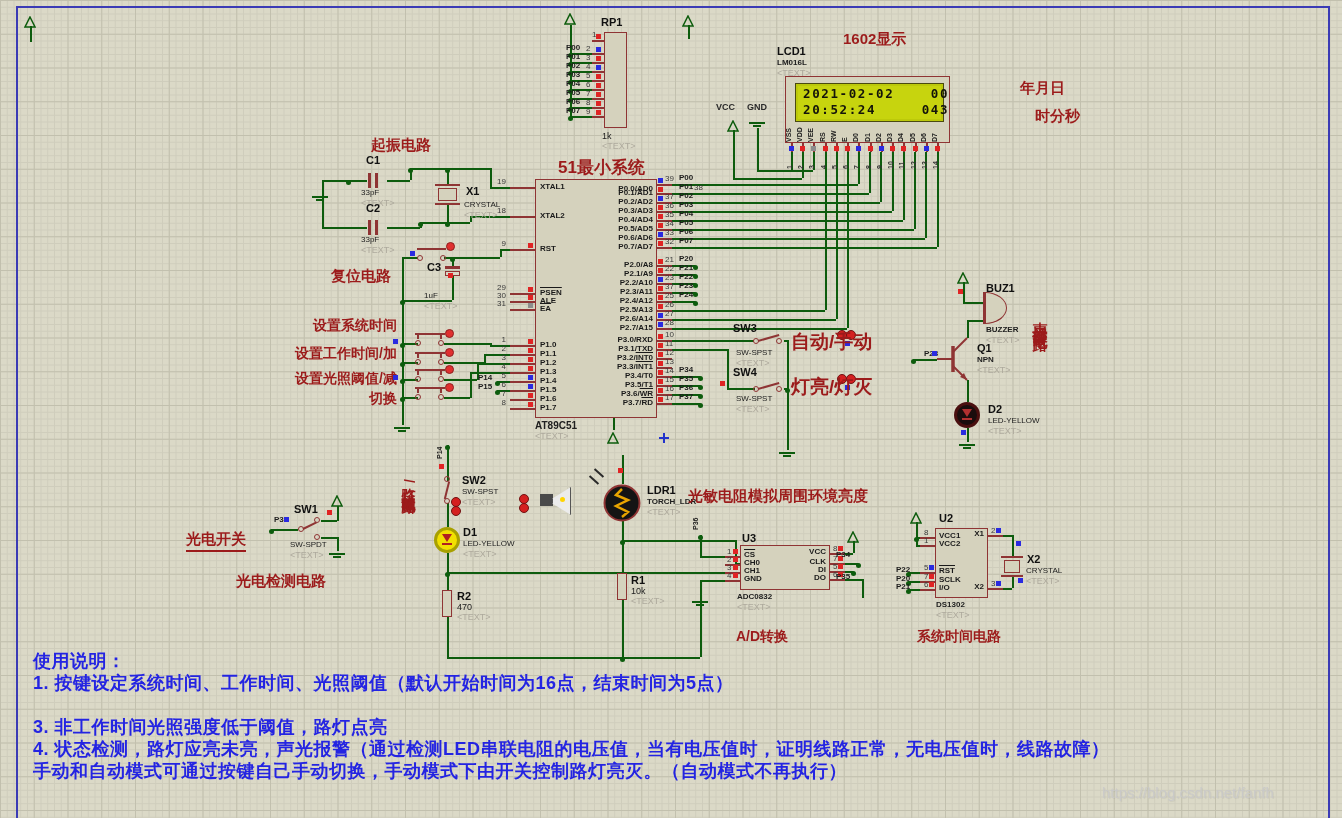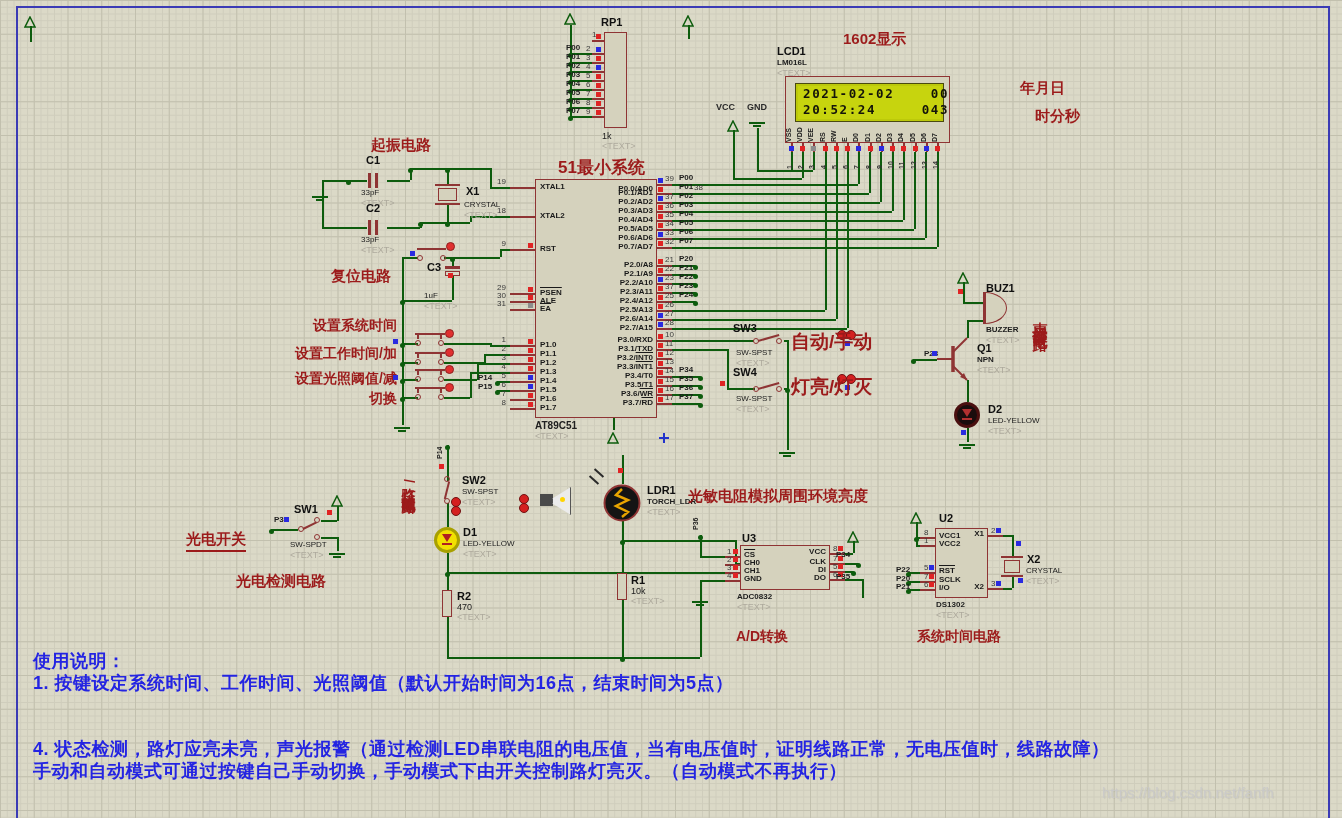--- a/index.html
+++ b/index.html
@@ -48,20 +48,21 @@
 <body>
 
 <div id="canvas">
 
   <div class="border-blue" style="left:16px;top:6px;width:1314px;height:2px;"></div>
   <div class="border-blue" style="left:16px;top:6px;width:2px;height:812px;"></div>
   <div class="border-blue" style="left:1328px;top:6px;width:2px;height:812px;"></div>
 
   <div class="instr" style="top:649px;">使用说明：</div>
   <div class="instr" style="top:671px;">1. 按键设定系统时间、工作时间、光照阈值（默认开始时间为16点，结束时间为5点）</div>
+  <div class="instr" style="top:715px;">3. 非工作时间光照强度低于阈值，路灯点亮</div>
   <div class="instr" style="top:737px;">4. 状态检测，路灯应亮未亮，声光报警（通过检测LED串联电阻的电压值，当有电压值时，证明线路正常，无电压值时，线路故障）</div>
   <div class="instr" style="top:759px;">手动和自动模式可通过按键自己手动切换，手动模式下由开关控制路灯亮灭。（自动模式不再执行）</div>
 
   <div class="watermark" style="left:1102px;top:784px;">https://blog.csdn.net/fanfh</div>
 <div class="wire" style="position: absolute; left: 30px; top: 26px; width: 2px; height: 16px;"></div>
     <div class="wire" style="position: absolute; left: 570px; top: 25px; width: 2px; height: 92px;"></div>
     <div class="wire" style="position: absolute; left: 570px; top: 53px; width: 34px; height: 2px;"></div>
     <div class="wire" style="position: absolute; left: 570px; top: 62px; width: 34px; height: 2px;"></div>
     <div class="wire" style="position: absolute; left: 570px; top: 71px; width: 34px; height: 2px;"></div>
     <div class="wire" style="position: absolute; left: 570px; top: 80px; width: 34px; height: 2px;"></div>

